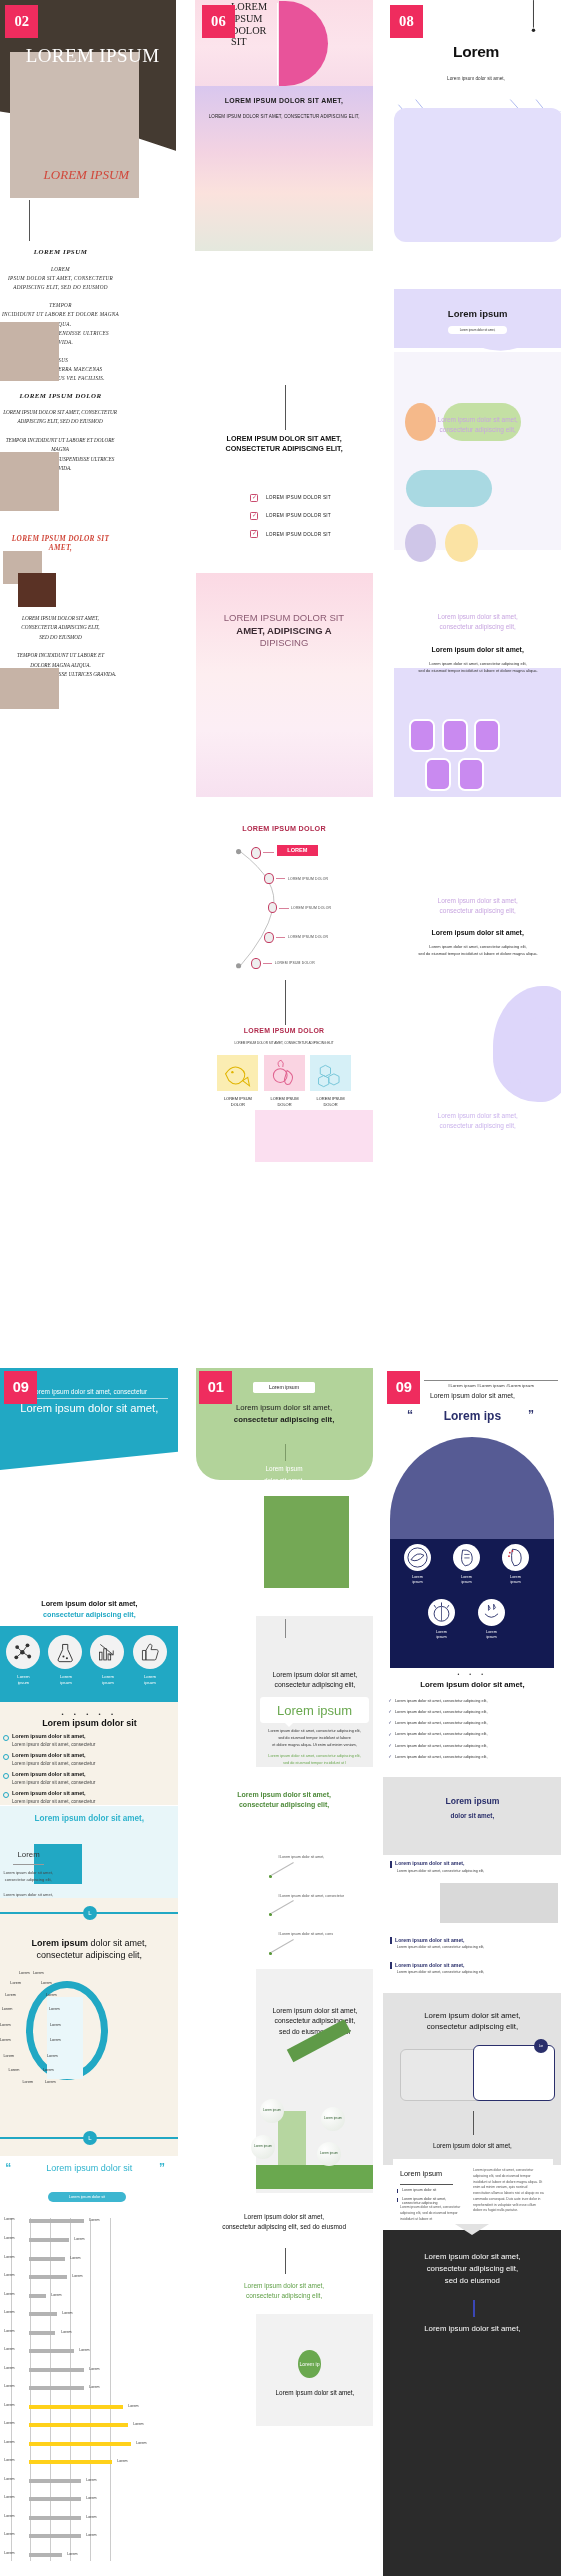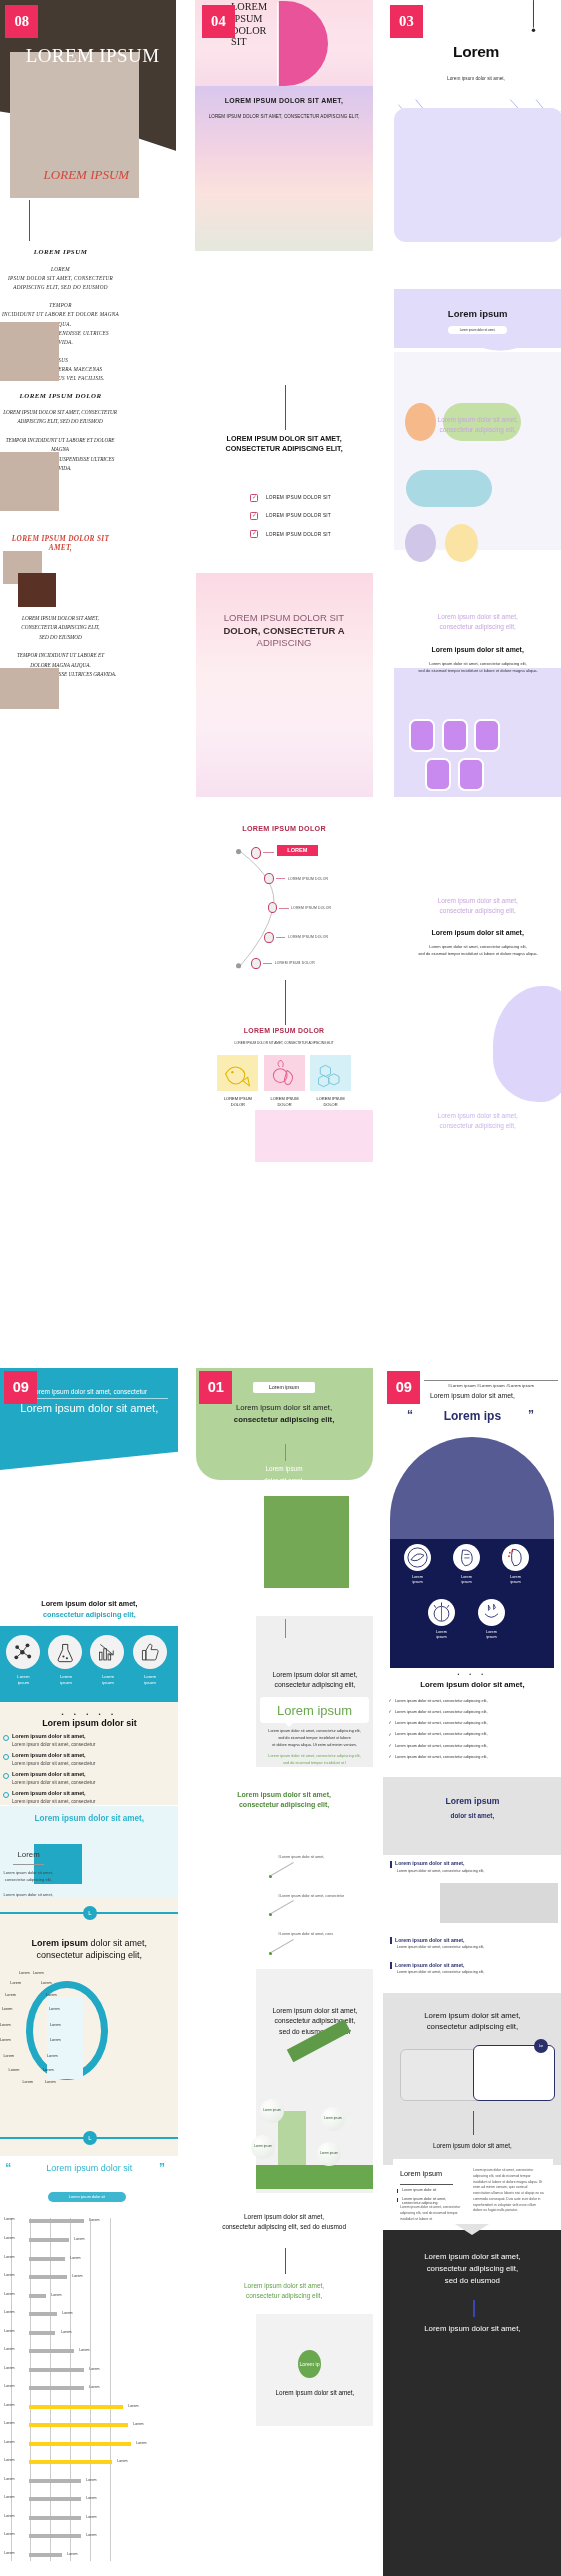--- a/index.html
+++ b/index.html
@@ -327,21 +327,21 @@
   #p6 .b6-b{ position:absolute; left:6.9px; top:956px; width:165px; text-align:center;
     font-size:7.8px; color:#fff;}
 </style>
 </head>
 <body>
 
 <div class="sheet">
 
 <div class="panel" id="p1">
   <div class="dark-skew"></div>
-  <div class="badge serif" style="left:5.2px;top:5.2px;">08</div>
+  <div class="badge serif" style="left:5.2px;top:5.2px;">02</div>
   <div class="hero-img"></div>
   <div class="hero-title serif">LOREM IPSUM</div>
   <div class="hero-sub serif">LOREM IPSUM</div>
   <div class="vline vl1"></div>
   <div class="s1-h serif">LOREM IPSUM</div>
   <div class="s1-b serif" style="white-space:pre-line;">LOREM
 IPSUM DOLOR SIT AMET, CONSECTETUR
 ADIPISCING ELIT, SED DO EIUSMOD
 
 TEMPOR
@@ -370,38 +370,38 @@
 DOLORE MAGNA ALIQUA.
 QUIS IPSUM SUSPENDISSE ULTRICES GRAVIDA.</div>
   <div class="box5"></div>
 </div>
 
 <div class="panel" id="p2">
   <div class="hero"></div>
   <div class="whiteline"></div>
   <div class="halfcircle"></div>
   <div class="hero-ttl serif">LOREM IPSUM DOLOR SIT</div>
-  <div class="badge serif" style="left:6.9px;top:5.2px;">04</div>
+  <div class="badge serif" style="left:6.9px;top:5.2px;">06</div>
   <div class="grad2"></div>
   <div class="g2h">LOREM IPSUM DOLOR SIT AMET,</div>
   <div class="g2s">LOREM IPSUM DOLOR SIT AMET, CONSECTETUR ADIPISCING ELIT,</div>
   <div class="vline vl2"></div>
   <div class="s-h" style="white-space:pre-line;">LOREM IPSUM DOLOR SIT AMET,
 CONSECTETUR ADIPISCING ELIT,</div>
   <div class="chkbox" style="top:494px;"></div>
   <div class="chk" style="top:495px;">LOREM IPSUM DOLOR SIT</div>
   <div class="chkbox" style="top:512px;"></div>
   <div class="chk" style="top:513px;">LOREM IPSUM DOLOR SIT</div>
   <div class="chkbox" style="top:530px;"></div>
   <div class="chk" style="top:532px;">LOREM IPSUM DOLOR SIT</div>
   <div class="pinkbox"></div>
   <div class="pb-t">
     <span>LOREM IPSUM DOLOR SIT </span><br>
-    <b>DOLOR, CONSECTETUR A</b><br>
-    <span>ADIPISCING</span>
+    <b>AMET, ADIPISCING A</b><br>
+    <span>DIPISCING</span>
   </div>
   <div class="s5-h">LOREM IPSUM DOLOR</div>
   <div class="tl">
     <svg width="103" height="125" style="position:absolute;left:-24px;top:-1.7px;" viewBox="0 0 120 145">
       <path d="M12 5 Q58 40 50 72 Q42 104 12 138" fill="none" stroke="#b8b8b8" stroke-width="1"></path>
       <circle cx="10" cy="5" r="3" fill="#9a9a9a"></circle>
           <circle cx="10" cy="138" r="3" fill="#9a9a9a"></circle>
     </svg>
     <div class="tl-node" style="left:-2.6px;top:-1.7px;"></div>
     <div class="tl-node" style="left:10.3px;top:24px;"></div>
@@ -447,21 +447,21 @@
   <div class="icard-lbl" style="left:22.4px;white-space:pre-line;">LOREM IPSUM
 DOLOR</div>
   <div class="icard-lbl" style="left:69px;white-space:pre-line;">LOREM IPSUM
 DOLOR</div>
   <div class="icard-lbl" style="left:115px;white-space:pre-line;">LOREM IPSUM
 DOLOR</div>
   <div class="botpink"></div>
 </div>
 
 <div class="panel" id="p3">
-  <div class="badge serif" style="left:6.9px;top:5.2px;">03</div>
+  <div class="badge serif" style="left:6.9px;top:5.2px;">08</div>
   <svg width="178" height="112" style="position:absolute;left:0;top:0;" viewBox="0 0 207 130">
     <line x1="175" y1="0" x2="175" y2="32" stroke="#222" stroke-width="1"></line>
     <circle cx="175" cy="35" r="2" fill="#222"></circle>
   </svg>
   <div class="tl-title">Lorem</div>
   <div class="tl-sub">Lorem ipsum dolor sit amet,</div>
   <svg width="178" height="112" style="position:absolute;left:0;top:96px;" viewBox="0 0 207 130">
     <line x1="18" y1="10" x2="72" y2="72" stroke="#8b9ae8" stroke-width="0.8"></line>
     <line x1="38" y1="4" x2="82" y2="58" stroke="#8b9ae8" stroke-width="0.8"></line>
     <line x1="22" y1="72" x2="75" y2="14" stroke="#8b9ae8" stroke-width="0.8"></line>

